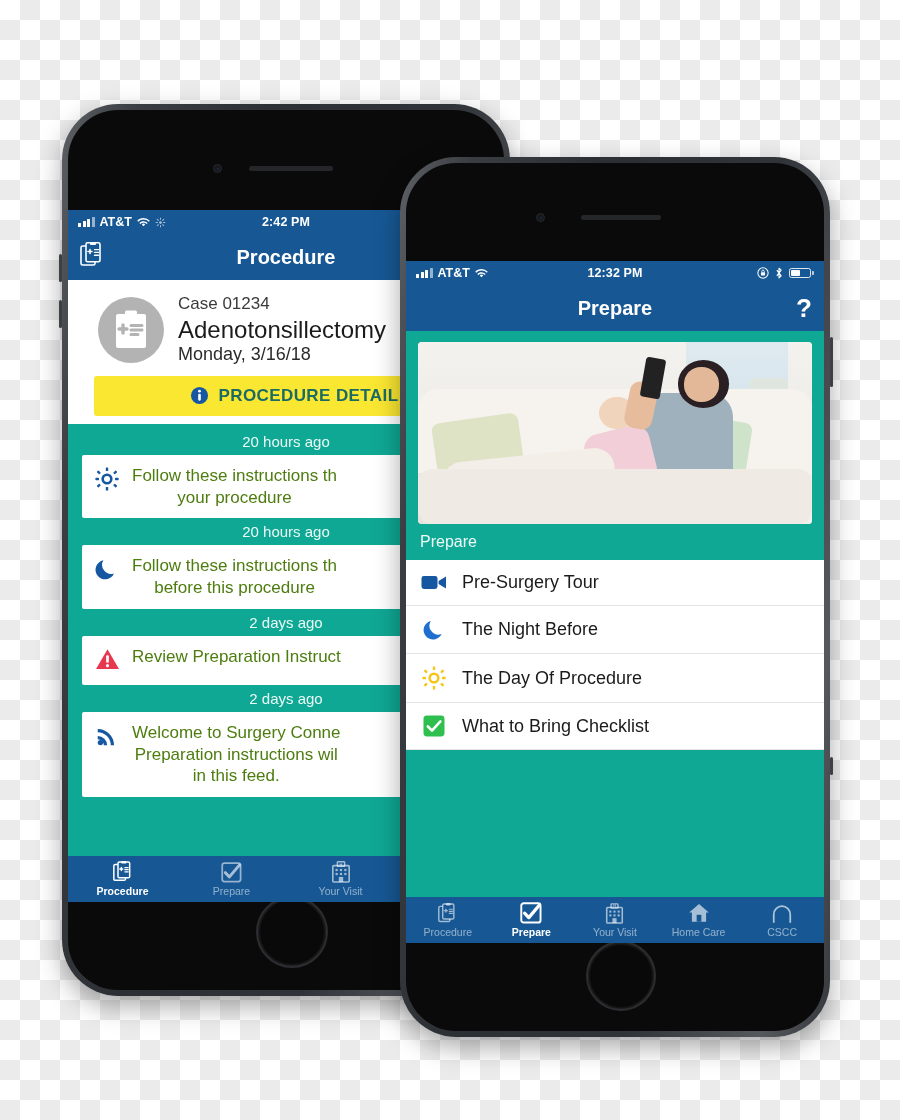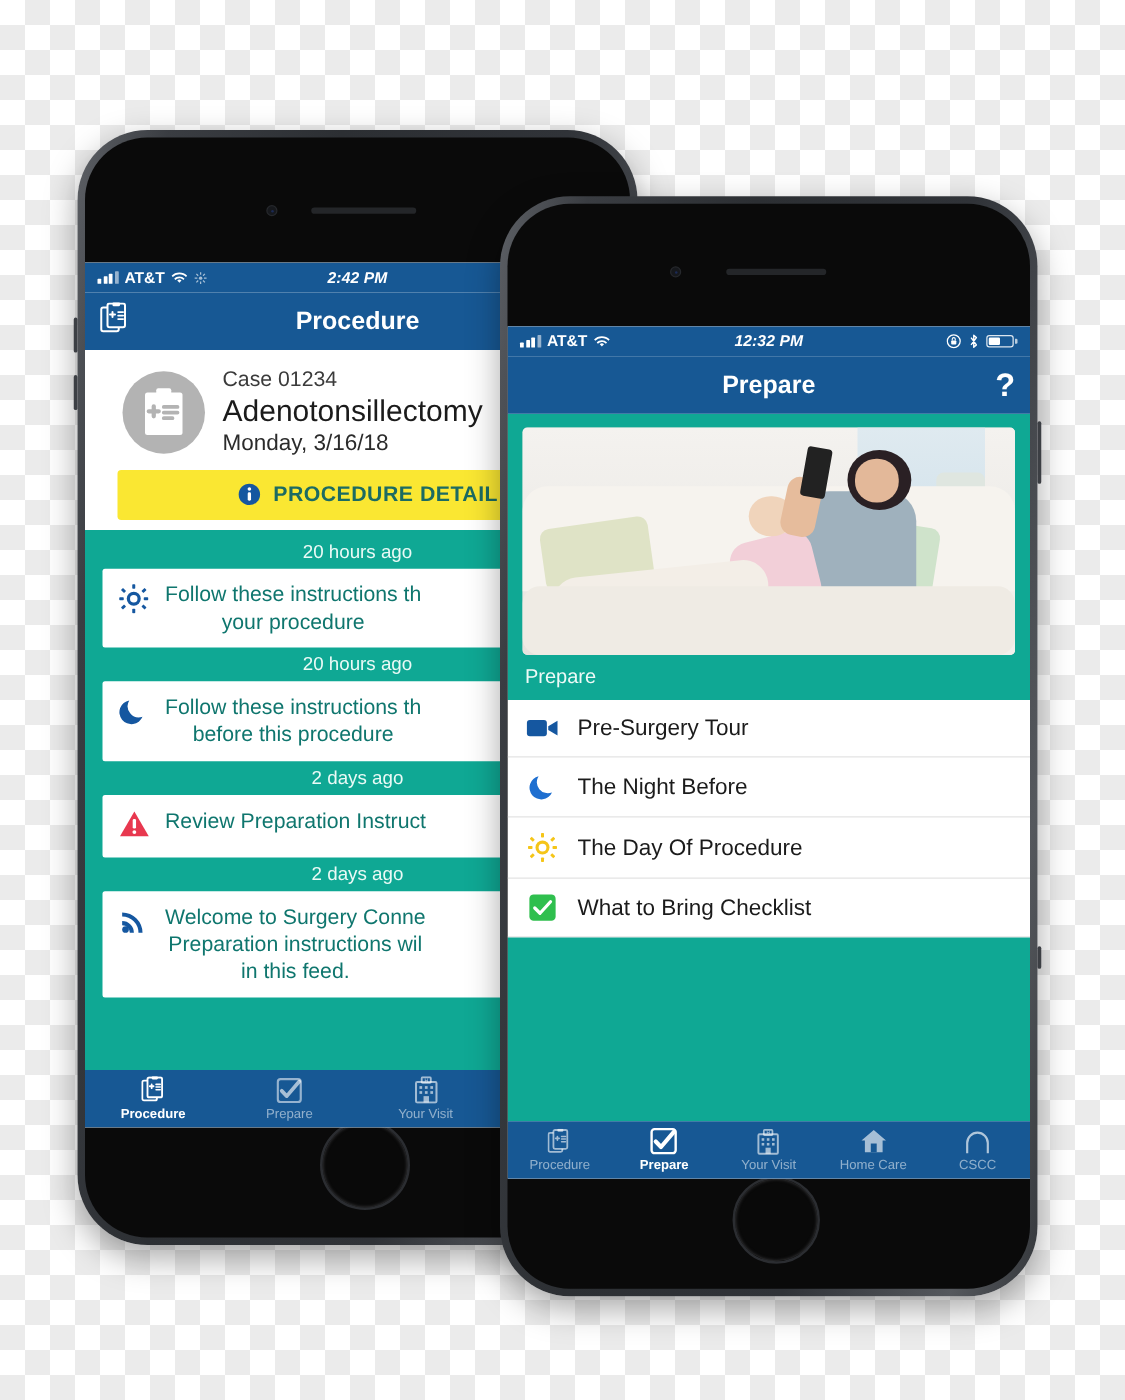--- a/index.html
+++ b/index.html
@@ -73,21 +73,21 @@
   #phone-right .home-btn { width:70px; height:70px; left:180px; bottom:20px; }
 
   
   .statusbar {
     height: 24px; background: var(--blue);
     display:flex; align-items:center;
     color:#fff; font-size:12.5px; font-weight:bold;
     padding: 0 10px;
   }
   .sb-left{ display:flex; align-items:center; gap:5px; flex:1; }
-  .sb-time{ flex:0 0 auto; letter-spacing:.1px;font-style:italic; }
+  .sb-time{ flex:0 0 auto; letter-spacing:.1px; }
   .sb-right{ display:flex; align-items:center; gap:6px; flex:1; justify-content:flex-end; }
 
   .bars { display:flex; align-items:flex-end; gap:1.5px; height:10px; }
   .bars i{ display:block; width:3px; background:#fff; border-radius:.5px; }
   .bars i:nth-child(1){height:4px}
   .bars i:nth-child(2){height:6px}
   .bars i:nth-child(3){height:8px}
   .bars i:nth-child(4){height:10px; background:rgba(255,255,255,.55)}
 
   .navbar{
@@ -131,21 +131,21 @@
 
   
   .feed{ background: var(--teal); flex:1; padding: 4px 0 0 0; overflow:hidden;text-align:center; }
   .feed-time{ color:#eafaf6; font-size:15px; padding: 5px 14px 5px 14px; }
   .feed-card{
     background:#fff; margin: 0 0 0 14px;
     padding: 10px 12px; display:flex; gap:12px; align-items:flex-start;
     border-radius:2px 0 0 2px;
   }
   .feed-card .ficon{ flex:0 0 auto; width:26px; padding-top:2px; }
-  .feed-card .ftext{ font-size:17px; color:#0f766e; line-height:1.28; white-space:nowrap; }
+  .feed-card .ftext{ font-size:17px; color:#4d7c0f; line-height:1.28; white-space:nowrap; }
 
   
   .prep-hero-wrap{ background: var(--teal); padding: 11px 12px 0 12px; }
   .prep-hero{
     width:100%; height:182px; border-radius:4px; overflow:hidden;
     position:relative; background:#efe9e2;
   }
   .prep-section-title{
     background: var(--teal); color:#eefaf7; font-size:16px;
     padding: 9px 14px 9px 14px;

